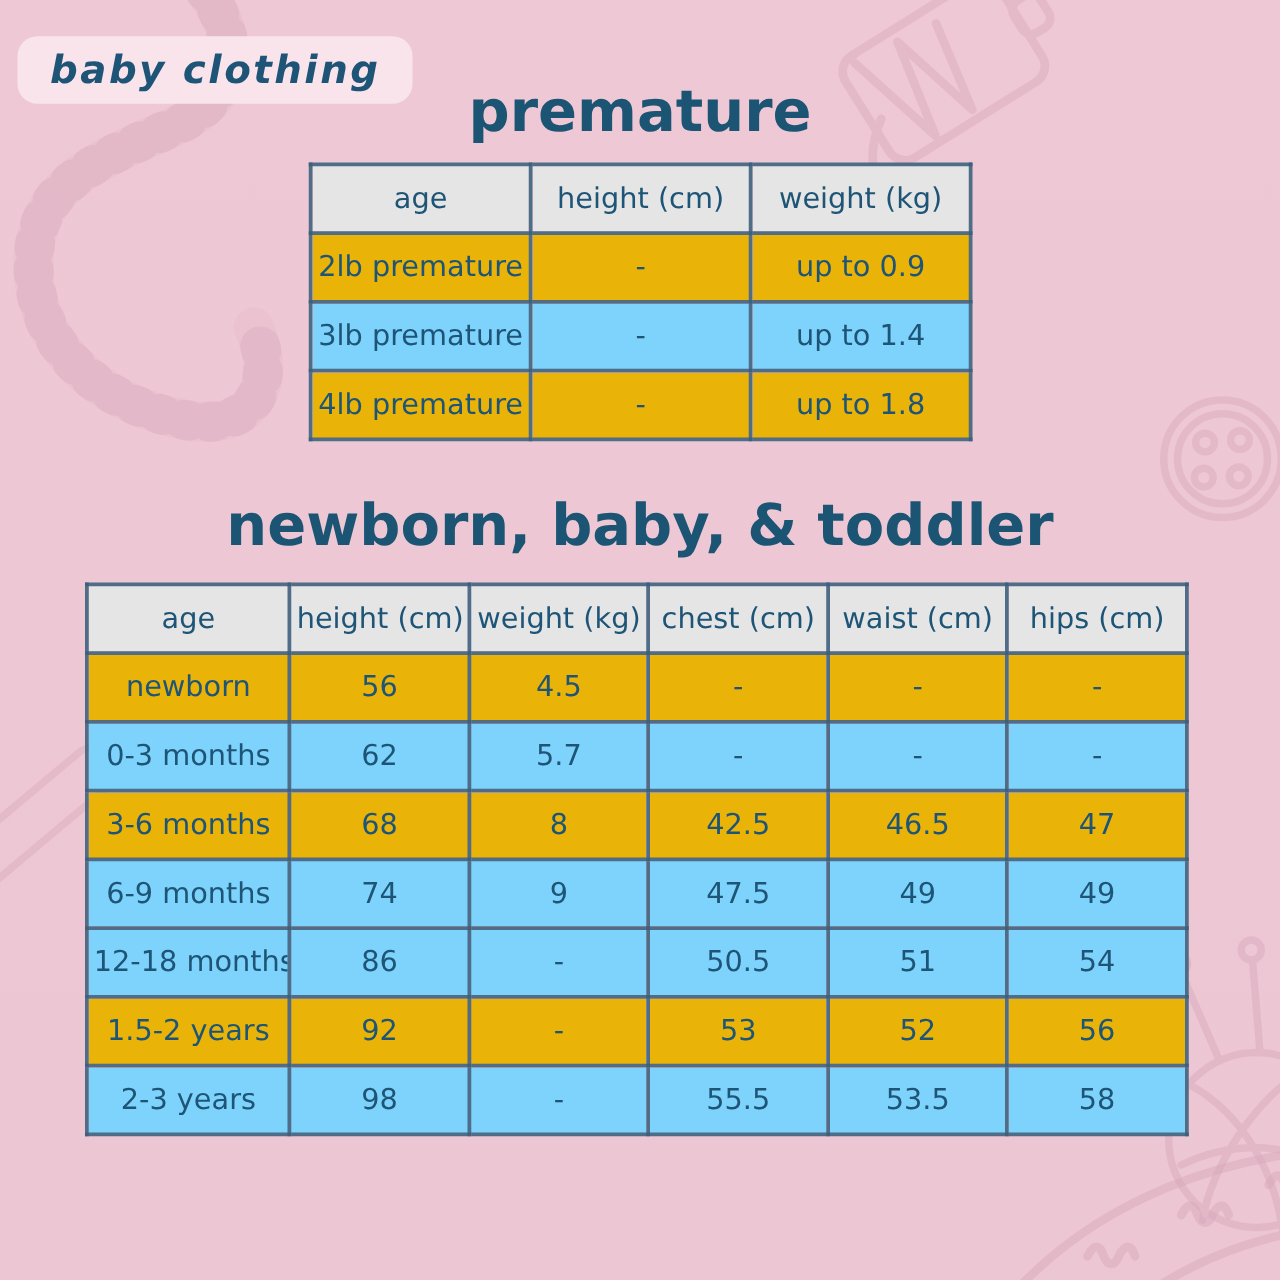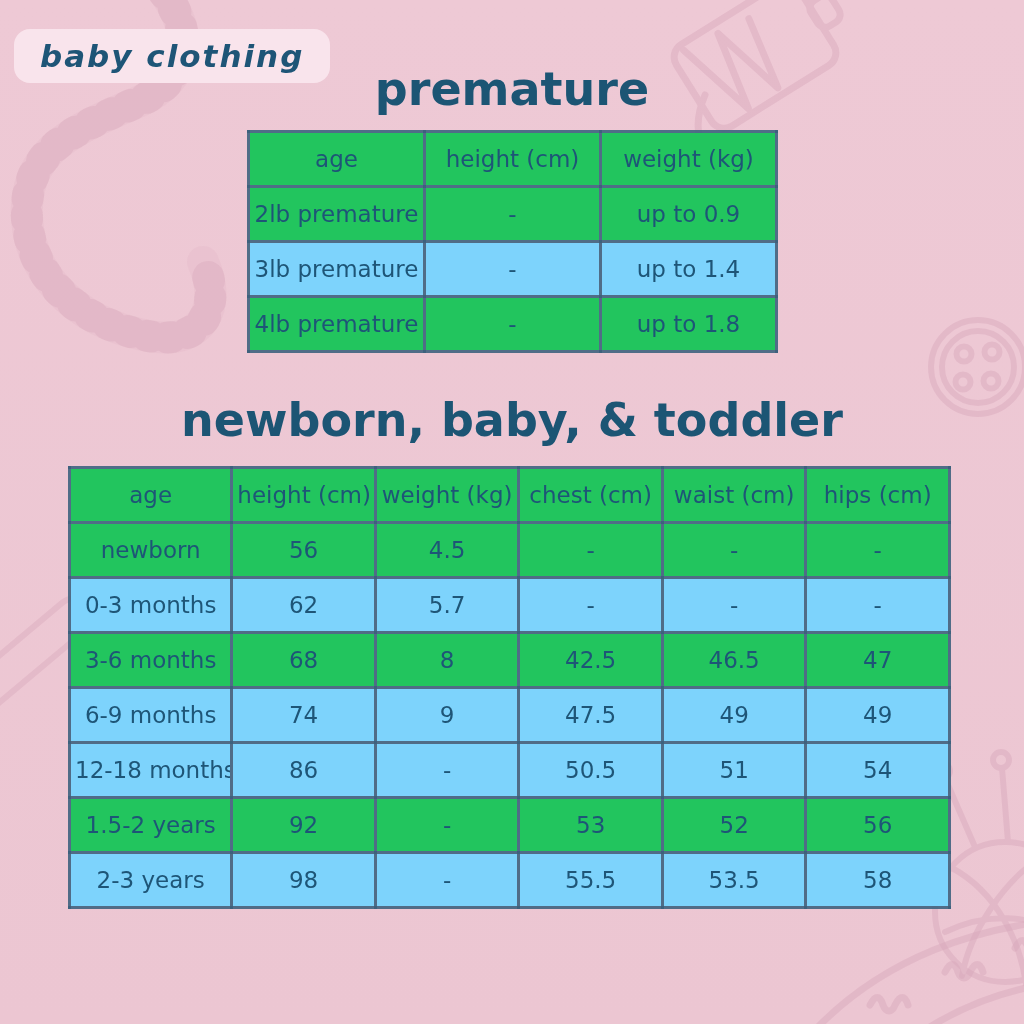--- a/index.html
+++ b/index.html
@@ -29,22 +29,22 @@
   #premature-table-wrap{left:247px;top:130px;width:531px;}
   #newborn-table-wrap{left:68px;top:466px;width:883px;}
   table.sz{border-collapse:collapse;width:100%;table-layout:fixed;}
   table.sz th,table.sz td{
     border:3px solid rgba(58,96,124,0.88);
     text-align:center;vertical-align:middle;
     color:#1e5577;font-weight:normal;
     height:52px;font-size:23px;
     padding:0 4px;overflow:hidden;white-space:nowrap;
   }
-  table.sz th{background:#22c55e;}
-  tr.r-pink td{background:#22c55e;}
+  table.sz th{background:#e5e5e5;}
+  tr.r-pink td{background:#eab308;}
   tr.r-lav td{background:#7dd3fc;}
   table.cols-6 th:first-child{width:17.2%;}
 </style>
 </head>
 <body>
 
 <svg class="doodles" width="1024" height="1024" viewBox="0 0 1024 1024">
   <g fill="none" stroke="#d8a8bb" stroke-linecap="round" stroke-linejoin="round">
 
     <g>

